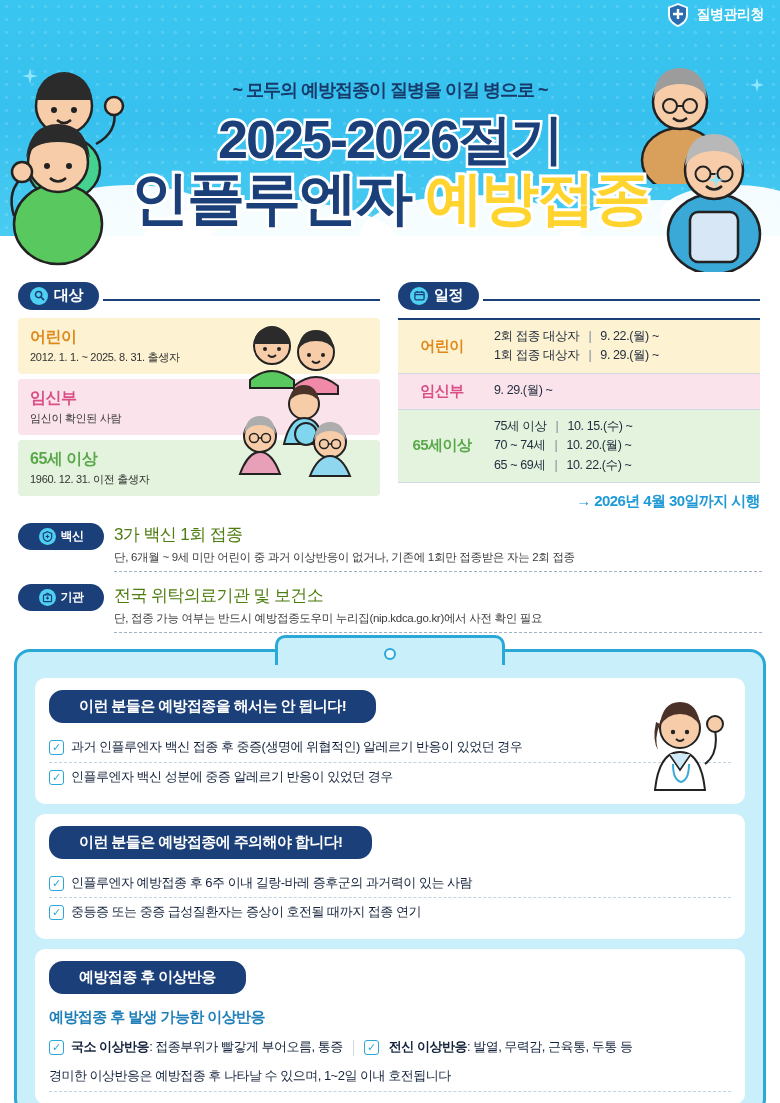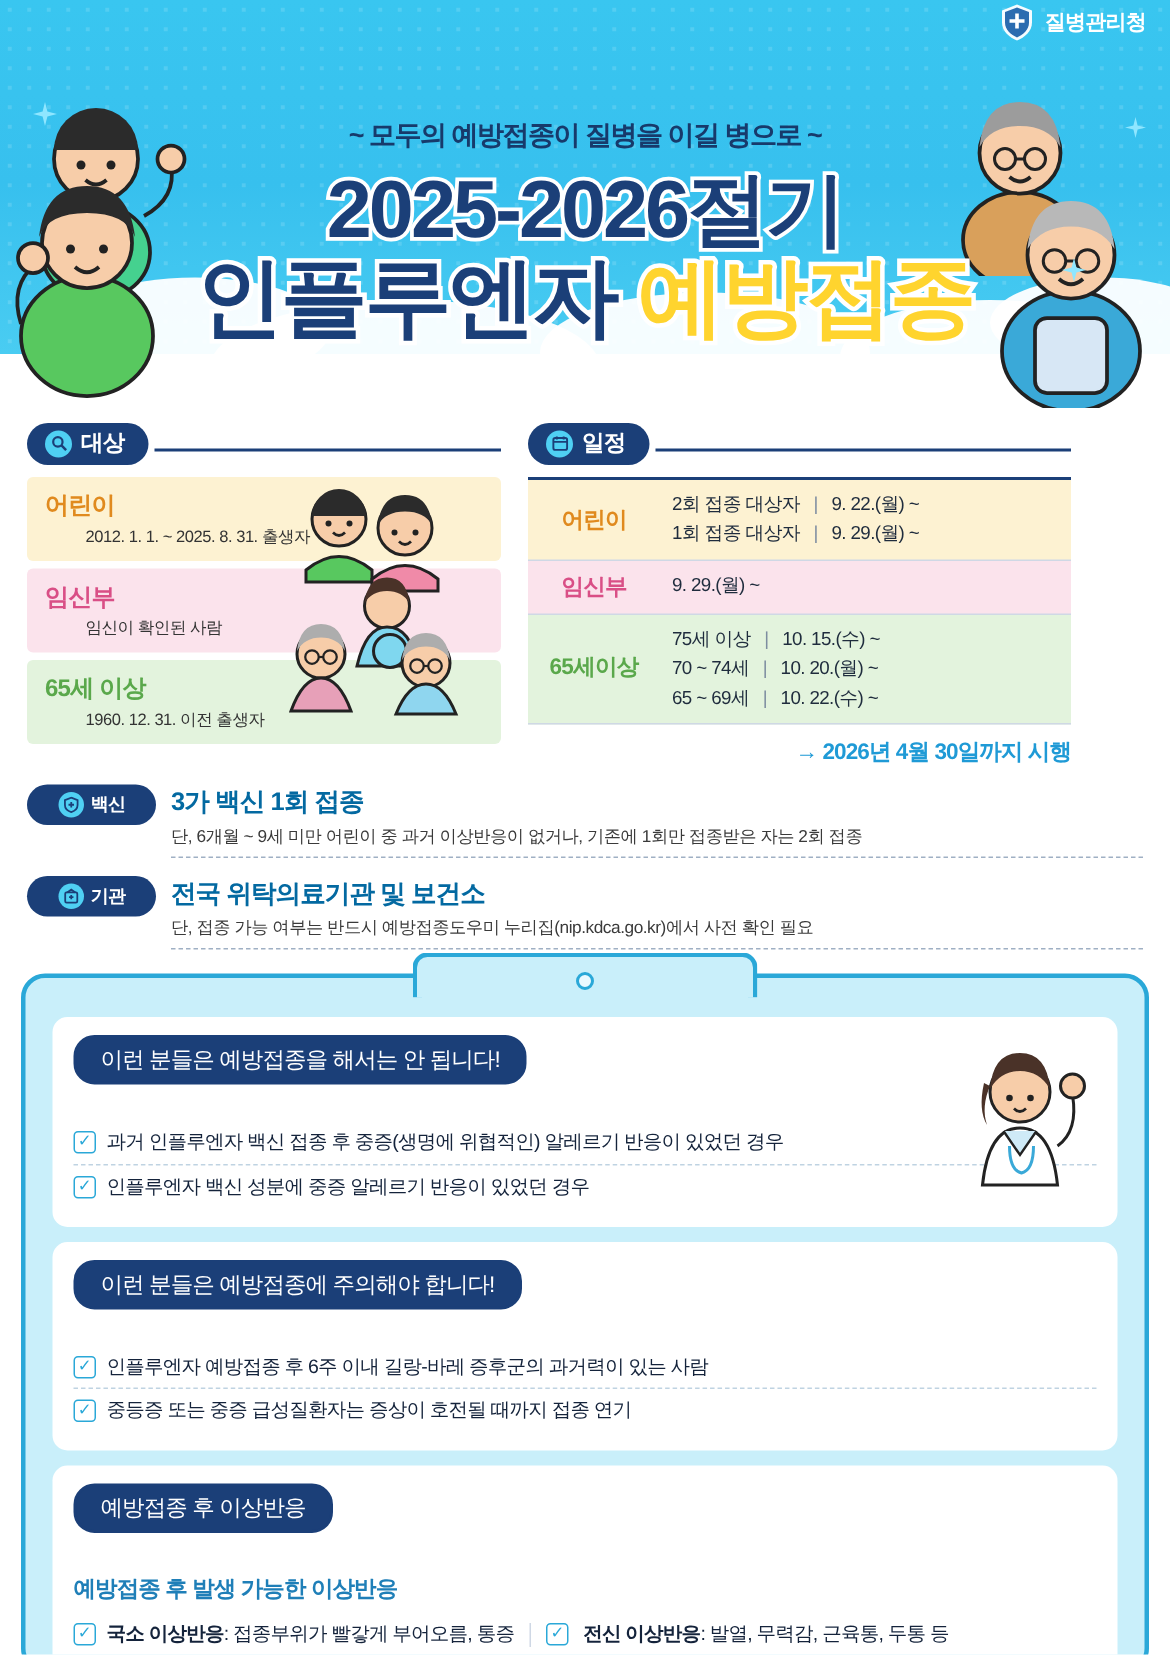--- a/index.html
+++ b/index.html
@@ -74,37 +74,37 @@
     background: #1b3f78; color: #fff; border-radius: 16px;
     padding: 4px 16px 5px 12px; font-size: 15px; font-weight: bold; letter-spacing: -.5px;
   }
   .sec-label .ico {
     width: 18px; height: 18px; border-radius: 50%;
     background: #4fd0f3; display: inline-flex; align-items: center; justify-content: center;
     font-size: 11px; color: #1b3f78; font-weight: bold;
   }
 
   .two-col { display: flex; gap: 18px; margin-top: 4px; }
-  .col-left { width: 316px; }
+  .col-left { width: 362px; }
   .col-right { width: 362px; }
 
   .hdr-row { display: flex; align-items: flex-end; }
   .hdr-row .line { flex: 1; border-bottom: 2px solid #1b3f78; margin-bottom: 9px; margin-left: 4px; }
 
   
   .target-box { position: relative; margin-top: 8px; }
   .t-row { position: relative; padding: 9px 10px 9px 12px; border-radius: 4px; margin-bottom: 5px; }
   .t-row.y { background: #fdf2d2; }
   .t-row.p { background: #fbe3ec; }
   .t-row.g { background: #e3f3dd; }
   .t-title { font-size: 16px; font-weight: bold; letter-spacing: -.5px; }
   .t-row.y .t-title { color: #e08a1e; }
   .t-row.p .t-title { color: #d94f86; }
   .t-row.g .t-title { color: #5aa84b; }
-  .t-desc { font-size: 11px; color: #333; margin-top: 2px; letter-spacing: -.3px; margin-left: 27px; }
+  .t-desc { font-size: 11px; color: #333; margin-top: 2px; letter-spacing: -.3px; }
 
   .target-art { position: absolute; right: 0; top: 0; width: 160px; height: 160px; pointer-events: none; }
 
   
   .sch { margin-top: 8px; border-top: 2px solid #1b3f78; }
   .sch-row { display: flex; border-bottom: 1px solid #cfd8e5; }
   .sch-left {
     width: 88px; display: flex; align-items: center; justify-content: center;
     font-size: 15px; font-weight: bold; letter-spacing: -.5px; text-align: center;
     padding: 8px 2px;
@@ -126,21 +126,21 @@
   
   .info-row { display: flex; align-items: flex-start; gap: 10px; margin-top: 12px; }
   .pill {
     flex: 0 0 auto; width: 86px;
     display: inline-flex; align-items: center; justify-content: center; gap: 5px;
     background: #1b3f78; color: #fff; border-radius: 16px;
     padding: 5px 4px; font-size: 12px; font-weight: bold; letter-spacing: -.5px;
   }
   .pill .ico { width: 17px; height: 17px; border-radius: 50%; background: #4fd0f3; color:#1b3f78; font-size: 10px; display:inline-flex;align-items:center;justify-content:center;font-weight:bold;}
   .info-main { flex: 1; }
-  .info-title { font-size: 17px; font-weight: bold; color: #0369a1; letter-spacing: -.6px; }
+  .info-title { font-size: 17px; font-weight: normal; color: #4d7c0f; letter-spacing: -.6px; }
   .info-sub { font-size: 11.5px; color: #3a3a3a; margin-top: 4px; letter-spacing: -.3px; }
   .dash-line { border-bottom: 1px dashed #9fb0c4; margin-top: 6px; }
 
   
   .tablet {
     position: relative; margin: 16px 14px 0 14px;
     background: #c9effa;
     border: 3px solid #2aa8d8;
     border-radius: 16px;
     padding: 26px 18px 16px 18px;
@@ -154,22 +154,22 @@
     display: flex; align-items: center; justify-content: center;
   }
   .tablet-cam { width: 12px; height: 12px; border-radius: 50%; border: 2.5px solid #2aa8d8; background: #eaf9ff; margin-top: 6px; }
 
   .panel {
     background: #fff; border-radius: 10px; padding: 12px 14px 12px 14px;
     margin-bottom: 10px; position: relative;
   }
   .panel-head {
     display: inline-block; background: #1b3f78; color: #fff;
-    border-radius: 14px; padding: 5px 16px; font-size: 15px; font-weight: normal;
-    letter-spacing: -.6px; margin-bottom: 24px;
+    border-radius: 14px; padding: 5px 28px; font-size: 15px; font-weight: bold;
+    letter-spacing: -.6px; margin-bottom: 10px;
     border: 2px solid #1b3f78;
   }
   .chk-row { display: flex; align-items: flex-start; gap: 7px; padding: 5px 0; }
   .chk {
     flex: 0 0 auto; width: 15px; height: 15px; border: 1.6px solid #2aa8d8;
     border-radius: 3px; color: #2aa8d8; font-size: 11px; line-height: 12px;
     text-align: center; margin-top: 2px; background: #fff;
   }
   .chk-text { font-size: 13px; color: #14233b; letter-spacing: -.5px; line-height: 1.45; }
   .row-line { border-bottom: 1px dashed #bfd3e2; }

